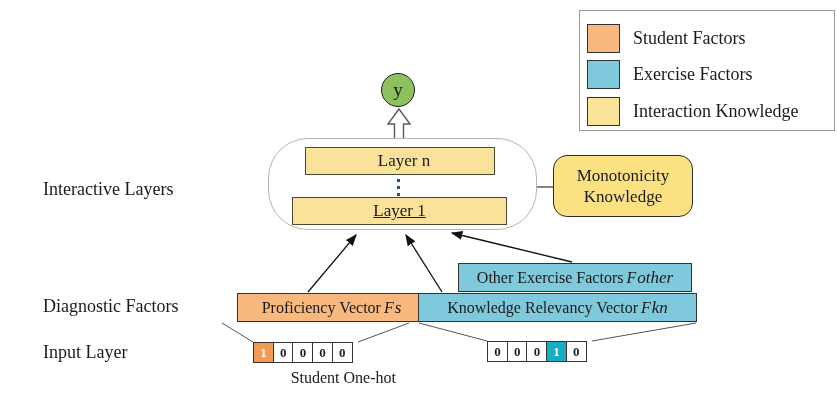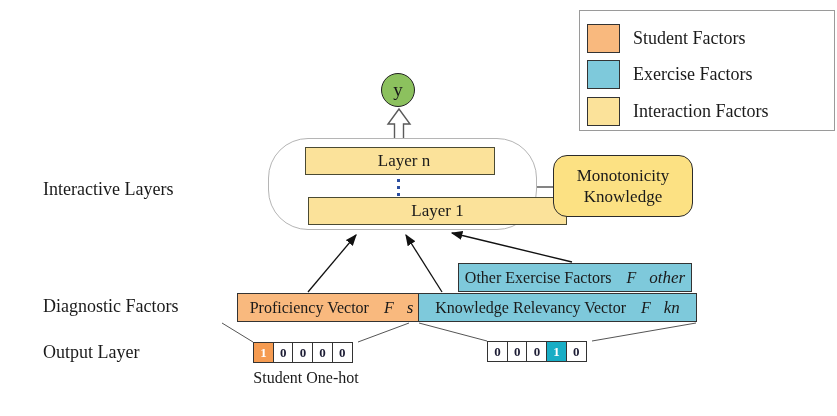--- a/index.html
+++ b/index.html
@@ -23,49 +23,49 @@
   .y-node{position:absolute;left:381px;top:73px;width:34px;height:34px;border-radius:50%;
     border:1.6px solid #222;box-sizing:border-box;display:flex;align-items:center;justify-content:center;
     font-size:19px;z-index:2;}
 
   
   .inter-container{position:absolute;left:268px;top:138px;width:269px;height:92px;
     border:1.5px solid #b5b5b5;border-radius:40px;background:#fff;box-sizing:border-box;z-index:1;}
   .layer-box{position:absolute;height:28px;border:1.3px solid #4a4a33;box-sizing:border-box;
     display:flex;align-items:center;justify-content:center;font-size:17px;z-index:2;}
   .layer-n{left:305px;top:147px;width:190px;}
-  .layer-1{left:308px;top:197px;width:259px;}
+  .layer-1{left:292px;top:197px;width:215px;text-decoration:underline;}
   .ellipsis{position:absolute;left:397px;top:179px;display:flex;flex-direction:column;gap:4px;z-index:2;}
   .ellipsis .dot{width:3px;height:3px;background:#2b4ea0;}
 
   
   .mono-box{position:absolute;left:553px;top:155px;width:140px;height:62px;border-radius:14px;
     border:1.6px solid #2b2b2b;box-sizing:border-box;display:flex;flex-direction:column;
     align-items:center;justify-content:center;font-size:17px;line-height:1.25;z-index:2;}
 
   
   .factor-box{position:absolute;height:29px;border:1.4px solid #333;box-sizing:border-box;
-    display:flex;align-items:center;justify-content:center;font-size:16px;white-space:nowrap;z-index:2;gap:12px;}
+    display:flex;align-items:center;justify-content:center;font-size:16px;white-space:nowrap;z-index:2;}
   .prof-box{left:221px;top:293px;width:189px;margin-left:16px;}
   .other-box{left:458px;top:263px;width:234px;}
   .know-box{left:418px;top:293px;width:279px;}
   .fsym{font-style:italic;margin-left:3px;}
   .fsup{font-style:italic;font-size:17px;vertical-align:6px;margin-left:1px;}
 
   
   .onehot{position:absolute;display:flex;z-index:2;}
   .onehot .cell{width:21px;height:21px;border:1.3px solid #333;box-sizing:border-box;margin-left:-1.3px;
     background:#fff;display:flex;align-items:center;justify-content:center;
     font-size:13px;font-weight:bold;color:#1d1d35;}
   .onehot .cell:first-child{margin-left:0;}
   .onehot .cell.hot{color:#fff;}
   .student-onehot{left:253px;top:342px;}
   .exercise-onehot{left:487px;top:341px;}
   .onehot-caption{position:absolute;width:180px;text-align:center;font-size:16px;z-index:2;}
-  .student-caption{left:216px;top:369px;}
+  .student-caption{left:216px;top:369px;text-align:right;}
   .exercise-caption{left:450px;top:369px;}
 </style>
 </head>
 <body>
 
 <div id="stage">
 
   <svg id="wires" width="837" height="416" viewBox="0 0 837 416">
     <defs>
       <marker id="ah" markerWidth="9" markerHeight="7" refX="8" refY="3.5" orient="auto">
@@ -83,34 +83,34 @@
     <line x1="442" y1="292" x2="406" y2="235" stroke="#111" stroke-width="1.3" marker-end="url(#ah)"></line>
     <line x1="572" y1="262" x2="452" y2="233" stroke="#111" stroke-width="1.3" marker-end="url(#ah)"></line>
 
     <line x1="537" y1="187" x2="553" y2="187" stroke="#333" stroke-width="1.2"></line>
 
     <polygon points="399,109 388,124 394.5,124 394.5,139 403.5,139 403.5,124 410,124" fill="#ffffff" stroke="#5a5a5a" stroke-width="1.4"></polygon>
   </svg>
 
   <div class="row-label" style="top:296px">Diagnostic Factors</div>
   <div class="row-label" style="top:179px">Interactive Layers</div>
-  <div class="row-label" style="top:342px">Output Layer</div>
+  <div class="row-label" style="top:342px">Input Layer</div>
 
   <div class="legend">
     <div class="legend-row">
       <span class="swatch" style="background-color: rgb(249, 185, 126);"></span>
       <span class="legend-label">Student Factors</span>
     </div>
     <div class="legend-row">
       <span class="swatch" style="background-color: rgb(126, 201, 219);"></span>
       <span class="legend-label">Exercise Factors</span>
     </div>
     <div class="legend-row">
       <span class="swatch" style="background-color: rgb(251, 226, 154);"></span>
-      <span class="legend-label">Interaction Factors</span>
+      <span class="legend-label">Interaction Knowledge</span>
     </div>
   </div>
 
   <div class="y-node" style="background-color: rgb(140, 193, 94);">
     <span>y</span>
   </div>
 
   <div class="inter-container"></div>
   <div class="layer-box layer-n" style="background-color: rgb(251, 226, 154); padding-left: 8px;">
     <span>Layer n</span>

